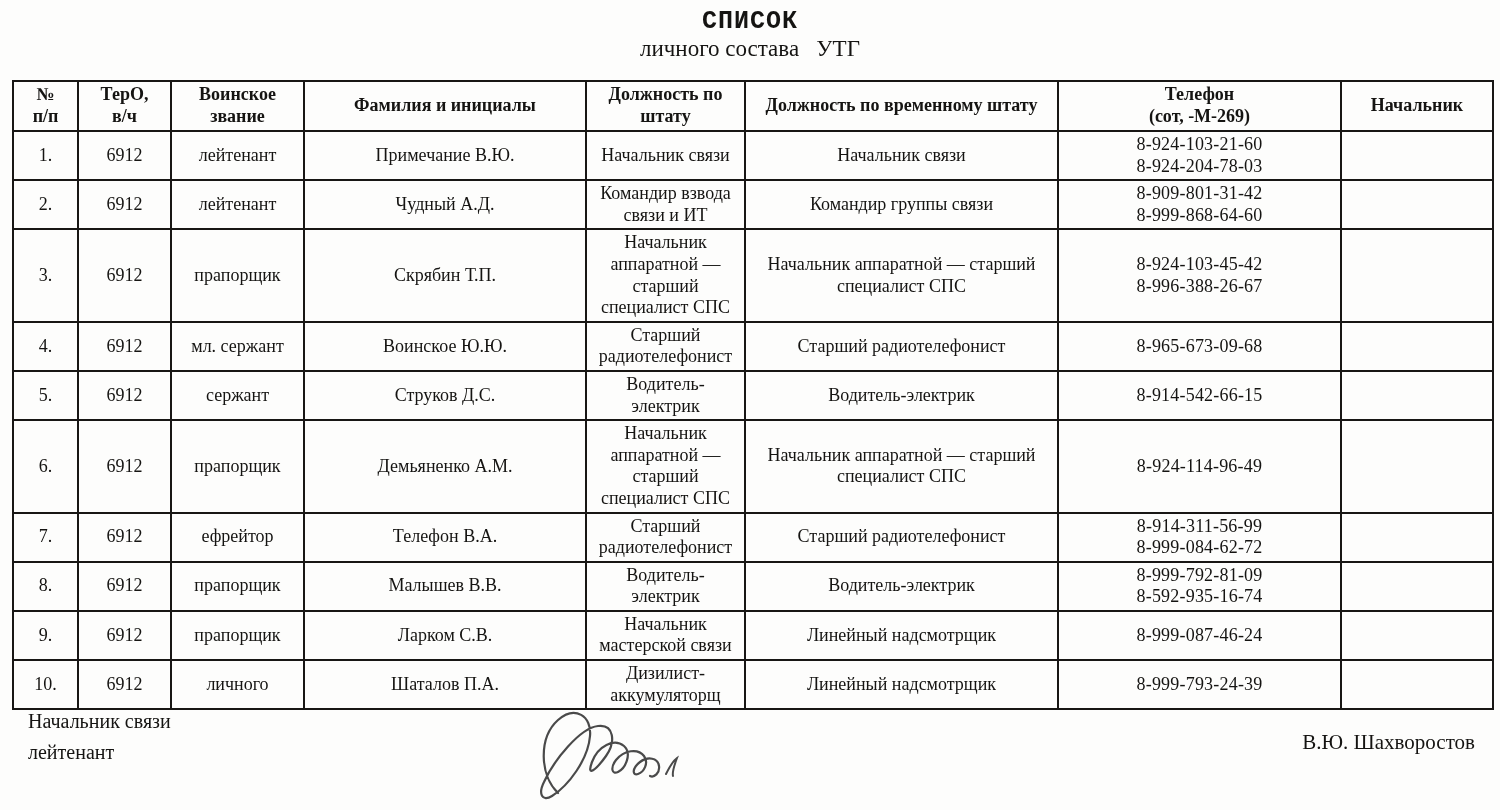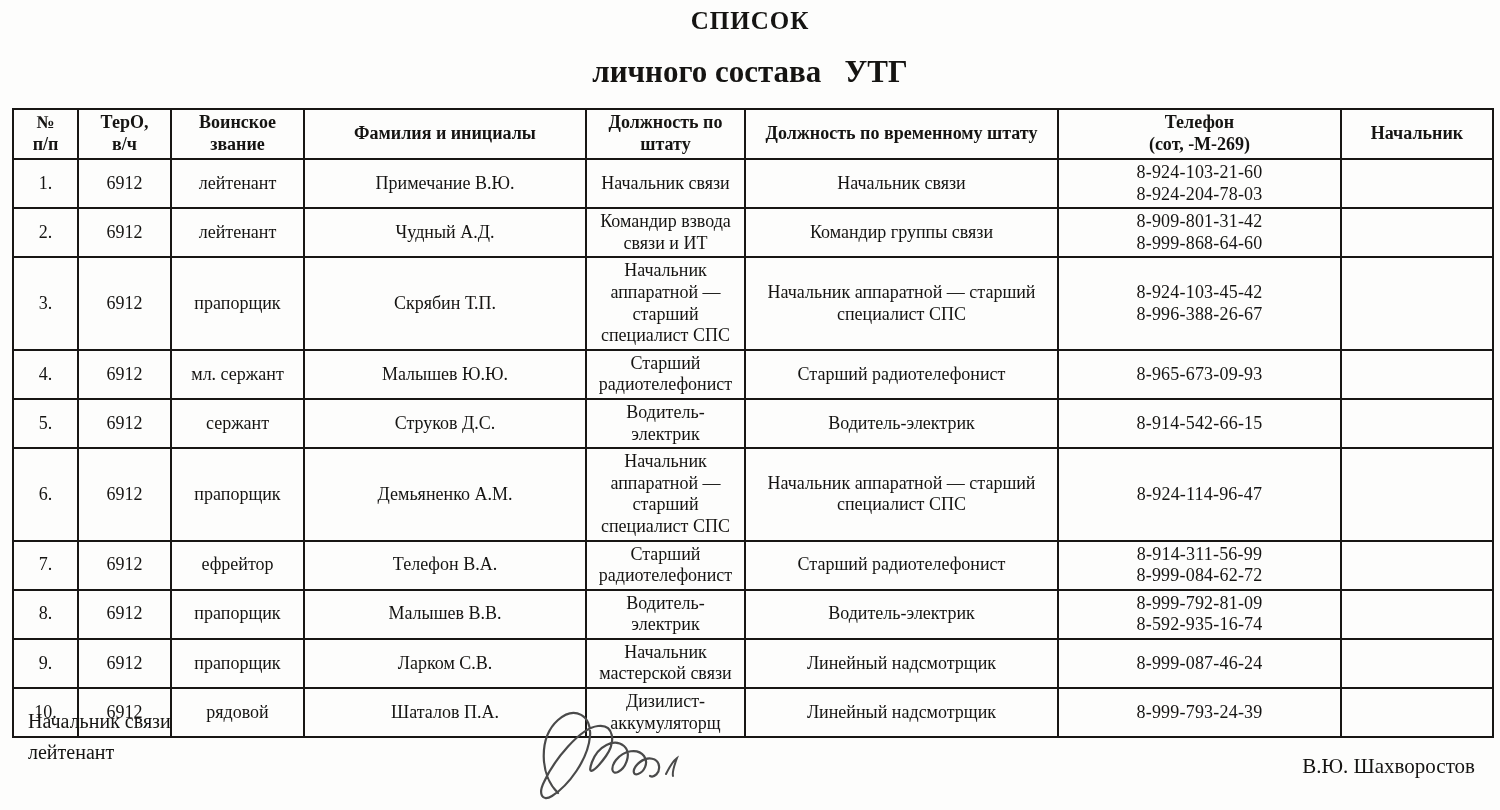--- a/index.html
+++ b/index.html
@@ -7,24 +7,24 @@
     width: 1500px; height: 810px;
     background: #fdfdfc;
     font-family: "Liberation Serif", "DejaVu Serif", serif;
     color: #151412;
     overflow: hidden;
   }
   .page { position: relative; width: 1500px; height: 810px; }
 
   .title-block { text-align: center; padding-top: 7px; }
   .doc-title {
-    font-size: 25px; font-weight: bold; letter-spacing: 1px;
+    font-size: 25px; font-weight: bold; letter-spacing: 1px; font-family: Liberation Mono, monospace;
   }
   .doc-subtitle {
-    font-size: 31px; font-weight: bold; white-space: pre; margin-top: 19px;
+    font-size: 23px; font-weight: normal; white-space: pre; margin-top: 0;
   }
 
   table.roster {
     border-collapse: collapse;
     table-layout: fixed;
     margin: 18px auto 0 12px;
     width: 1480px;
   }
   table.roster th, table.roster td {
     border: 2px solid #181614;
@@ -50,21 +50,20 @@
   .footer-left {
     position: absolute; left: 28px; top: 8px;
     font-size: 20px; line-height: 1.55; white-space: pre-line;
   }
   .footer-sign {
     position: absolute; left: 520px; top: 0px; width: 170px; height: 110px;
   }
   .footer-name {
     position: absolute; right: 25px; top: 32px;
     font-size: 21px;
-    margin-top: 24px;
   }
 </style>
 </head>
 <body>
 
 <div class="page">
 
   <div class="title-block">
     <div class="doc-title">СПИСОК</div>
     <div class="doc-subtitle">личного состава   УТГ</div>
@@ -132,25 +131,25 @@
       <td>Начальник аппаратной — старший
 специалист СПС</td>
       <td class="c-phone">8-924-103-45-42
 8-996-388-26-67</td>
       <td></td>
     </tr>
     <tr style="height:44px">
       <td class="c-num">4.</td>
       <td>6912</td>
       <td>мл. сержант</td>
-      <td>Малышев Ю.Ю.</td>
+      <td>Воинское Ю.Ю.</td>
       <td>Старший
 радиотелефонист</td>
       <td>Старший радиотелефонист</td>
-      <td class="c-phone">8-965-673-09-93</td>
+      <td class="c-phone">8-965-673-09-68</td>
       <td></td>
     </tr>
     <tr style="height:45px">
       <td class="c-num">5.</td>
       <td>6912</td>
       <td>сержант</td>
       <td>Струков Д.С.</td>
       <td>Водитель-
 электрик</td>
       <td>Водитель-электрик</td>
@@ -161,21 +160,21 @@
       <td class="c-num">6.</td>
       <td>6912</td>
       <td>прапорщик</td>
       <td>Демьяненко А.М.</td>
       <td>Начальник
 аппаратной —
 старший
 специалист СПС</td>
       <td>Начальник аппаратной — старший
 специалист СПС</td>
-      <td class="c-phone">8-924-114-96-47</td>
+      <td class="c-phone">8-924-114-96-49</td>
       <td></td>
     </tr>
     <tr style="height:45px">
       <td class="c-num">7.</td>
       <td>6912</td>
       <td>ефрейтор</td>
       <td>Телефон В.А.</td>
       <td>Старший
 радиотелефонист</td>
       <td>Старший радиотелефонист</td>
@@ -202,21 +201,21 @@
       <td>Ларком С.В.</td>
       <td>Начальник
 мастерской связи</td>
       <td>Линейный надсмотрщик</td>
       <td class="c-phone">8-999-087-46-24</td>
       <td></td>
     </tr>
     <tr style="height:47px">
       <td class="c-num">10.</td>
       <td>6912</td>
-      <td>рядовой</td>
+      <td>личного</td>
       <td>Шаталов П.А.</td>
       <td>Дизилист-
 аккумуляторщ</td>
       <td>Линейный надсмотрщик</td>
       <td class="c-phone">8-999-793-24-39</td>
       <td></td>
     </tr>
   </tbody>
     </table>
 

